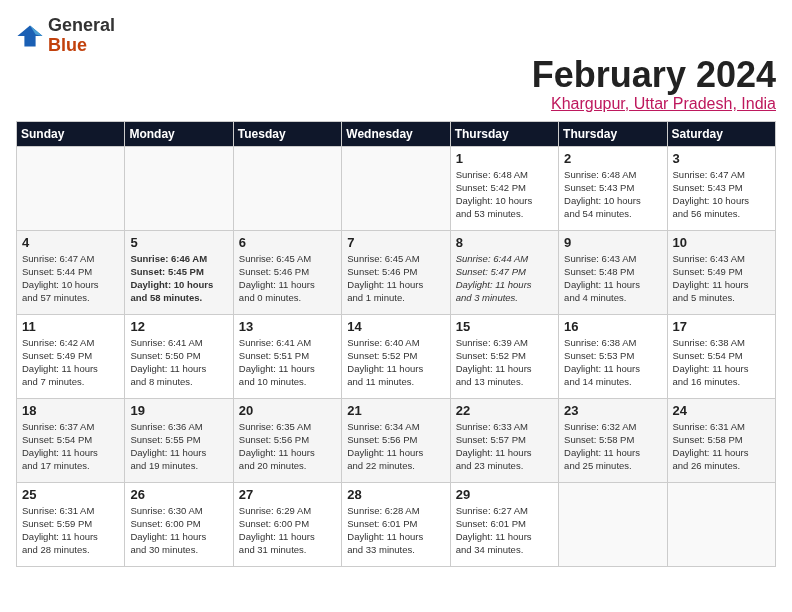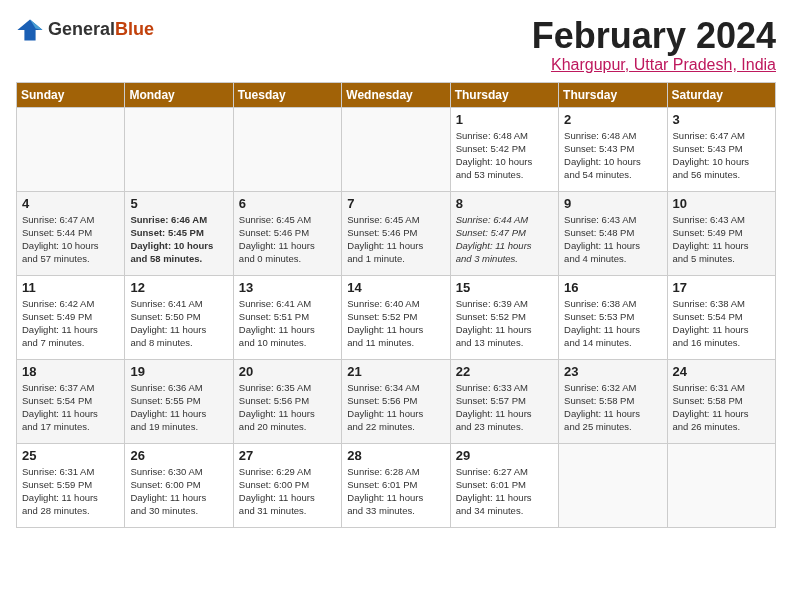--- a/index.html
+++ b/index.html
@@ -16,21 +16,21 @@
       justify-content: space-between;
       margin-bottom: 8px;
     }
     .logo {
       display: flex;
       align-items: center;
       gap: 4px;
     }
     .logo-text {
       display: flex;
-      flex-direction: row;
+      flex-direction: column;
       line-height: 1.1;
     }
     .logo-general {
       font-size: 18px;
       font-weight: bold;
       color: #333;
     }
     .logo-blue {
       font-size: 18px;
       font-weight: bold;
@@ -41,33 +41,34 @@
       height: 28px;
     }
     .title-block {
       text-align: right;
     }
     .title-month {
       font-size: 36px;
       font-weight: bold;
       color: #222;
       line-height: 1.1;
+      margin-top: 39px;
     }
     .title-location {
       font-size: 16px;
       color: #be185d;
       text-decoration: underline;
     }
     .calendar {
       width: 100%;
       border-collapse: collapse;
       table-layout: fixed;
     }
     .calendar th {
-      background-color: #a16207;
+      background-color: #0f172a;
       color: #fff;
       font-size: 12px;
       padding: 5px 4px;
       text-align: left;
       border: 1px solid #ccc;
       font-weight: bold;
     }
     .calendar td {
       vertical-align: top;
       border: 1px solid #ccc;

